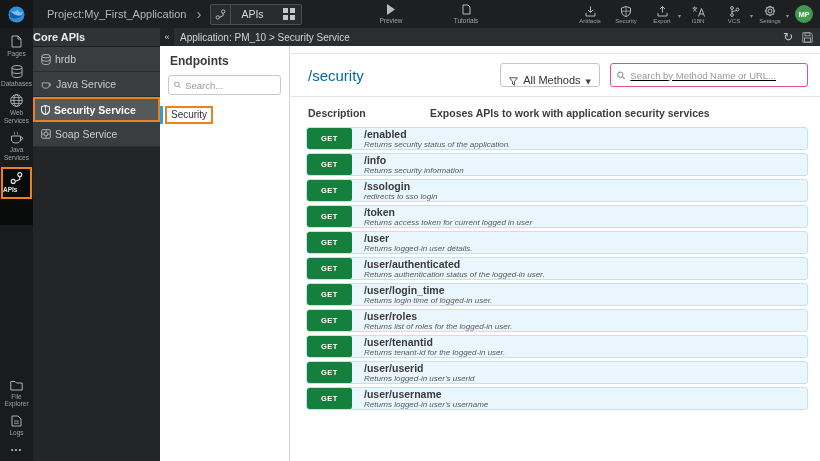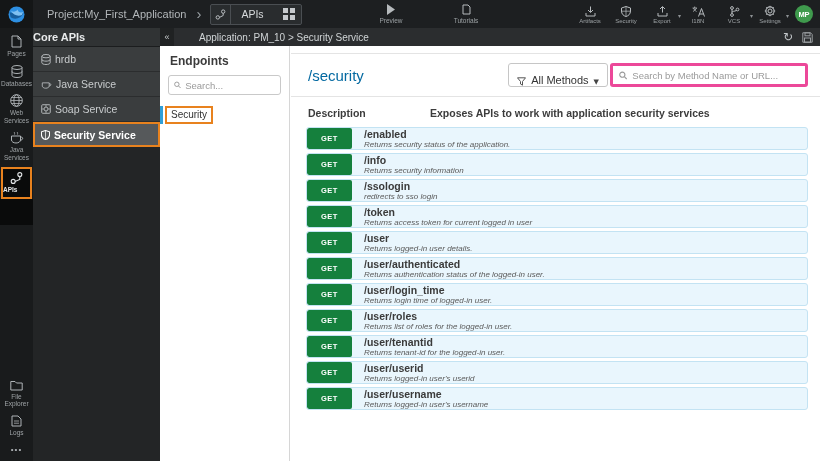--- a/index.html
+++ b/index.html
@@ -56,21 +56,21 @@
               display:flex; align-items:center; padding-left:8px; gap:4px;
               color:#c9ccce; font-size:10.5px; }
   .cap-item.selected { background:#56595b; border:2px solid #e8821e; color:#fff;
                        font-weight:bold; padding-left:6px; }
 
   
   .appheader { position:absolute; top:28px; left:160px; width:660px; height:18px;
                background:#2b2d2f; display:flex; align-items:center; }
   .collapse-box { width:14px; height:18px; background:#202223; color:#c7cbcd;
                   font-size:9px; display:flex; align-items:center; justify-content:center; }
-  .appheader-title { color:#d0d4d6; font-size:10px; margin-left:25px; }
+  .appheader-title { color:#d0d4d6; font-size:10px; margin-left:6px; }
   .appheader-icons { margin-left:auto; display:flex; align-items:center; gap:9px; padding-right:7px; }
   .refresh-glyph { color:#c2c6c9; font-size:12px; font-family:"DejaVu Sans", sans-serif; line-height:12px; }
 
   
   .endpoints { position:absolute; top:46px; left:160px; width:130px; height:415px;
                background:#fff; border-right:1px solid #d6d6d6; }
   .ep-title { font-size:12px; font-weight:bold; color:#3b3b3b; padding:8px 0 7px 10px; }
   .ep-search { margin:0 8px; height:20px; border:1px solid #c9c9c9; border-radius:3px;
                display:flex; align-items:center; padding:0 5px; gap:4px; background:#fff; }
   .ep-search input { border:0; outline:0; width:100%; font-size:9.5px;
@@ -84,22 +84,22 @@
   
   .main { position:absolute; top:46px; left:291px; width:529px; height:415px; background:#fff; }
   .toolbar { margin-top:7px; height:44px; border-top:1px solid #e4e4e4;
              border-bottom:1px solid #e4e4e4; display:flex; align-items:center;
              padding:0 12px 0 17px; }
   .svc-title { font-size:15px; color:#0369a1; }
   .methods-btn { margin-left:auto; height:24px; border:1px solid #c6c6c6; border-radius:3px;
                  display:flex; align-items:flex-end; gap:5px; padding:0 8px;
                  font-size:11px; color:#333; background:#fff; }
   .methods-caret { font-size:7px; color:#444; font-family:"DejaVu Sans", sans-serif; }
-  .main-search { width:198px; height:24px; border:3px solid #ec4899; border-radius:3px;
-                 margin-left:2px; display:flex; align-items:center; padding:0 6px; gap:5px; }
+  .main-search { width:198px; height:24px; border:1px solid #ec4899; border-radius:3px;
+                 margin-left:10px; display:flex; align-items:center; padding:0 6px; gap:5px;text-decoration:underline; }
   .main-search input { border:0; outline:0; width:100%; font-size:9.5px;
                        font-family:"Liberation Sans", sans-serif; color:#555; }
   .main-search input::placeholder { color:#9a9a9a; }
 
   .desc-row { display:flex; padding:10px 12px 5px 17px; }
   .desc-label { width:122px; font-size:10.5px; font-weight:bold; color:#3c3c3c; }
   .desc-value { font-size:10.5px; font-weight:bold; color:#3c3c3c; }
 
   .ep-list { padding:3px 12px 0 15px; display:flex; flex-direction:column; gap:3px; }
   .ep-row { height:23px; display:flex; align-items:stretch; background:#e9f6fd;
@@ -309,34 +309,34 @@
     </svg>
     <span>hrdb</span>
   </div>
   <div class="cap-item">
     <svg width="11" height="10" viewBox="0 0 14 13" fill="none" stroke="#b0b4b6" stroke-width="1.2">
       <path d="M1.5 5 H10.5 V9 C10.5 10.7,8.5 12,6 12 C3.5 12,1.5 10.7,1.5 9 Z"></path>
       <path d="M10.5 6 C12.5 6,13 7,12.5 8 C12 9,11 9.2,10.3 9"></path>
     </svg>
     <span>Java Service</span>
   </div>
+  <div class="cap-item selected">
+    <svg width="9" height="10" viewBox="0 0 10 11" fill="none" stroke="#ffffff" stroke-width="1.2">
+      <path d="M5 0.5 L9.5 2 V5 C9.5 8,7.5 9.8,5 10.5 C2.5 9.8,0.5 8,0.5 5 V2 Z"></path>
+      <path d="M5 0.5 V10.5" stroke-width="0.8"></path>
+    </svg>
+    <span>Security Service</span>
+  </div>
   <div class="cap-item">
     <svg width="10" height="10" viewBox="0 0 11 11" fill="none" stroke="#b0b4b6" stroke-width="1.1">
       <rect x="0.8" y="0.8" width="9.4" height="9.4" rx="1"></rect>
       <circle cx="5.5" cy="5.5" r="2.2"></circle>
         <path d="M5.5 0.8 V3.3 M5.5 7.7 V10.2 M0.8 5.5 H3.3 M7.7 5.5 H10.2" stroke-width="0.8"></path>
     </svg>
     <span>Soap Service</span>
-  </div>
-  <div class="cap-item selected">
-    <svg width="9" height="10" viewBox="0 0 10 11" fill="none" stroke="#ffffff" stroke-width="1.2">
-      <path d="M5 0.5 L9.5 2 V5 C9.5 8,7.5 9.8,5 10.5 C2.5 9.8,0.5 8,0.5 5 V2 Z"></path>
-      <path d="M5 0.5 V10.5" stroke-width="0.8"></path>
-    </svg>
-    <span>Security Service</span>
   </div>
 </div>
 
 <div class="appheader">
   <div class="collapse-box">«</div>
   <span class="appheader-title">Application: PM_10 &gt; Security Service</span>
   <div class="appheader-icons">
     <span class="refresh-glyph">↻</span>
     <svg width="11" height="11" viewBox="0 0 11 11" fill="none" stroke="#9a9ea1" stroke-width="1">
       <path d="M0.8 0.8 H8.5 L10.2 2.5 V10.2 H0.8 Z"></path>

